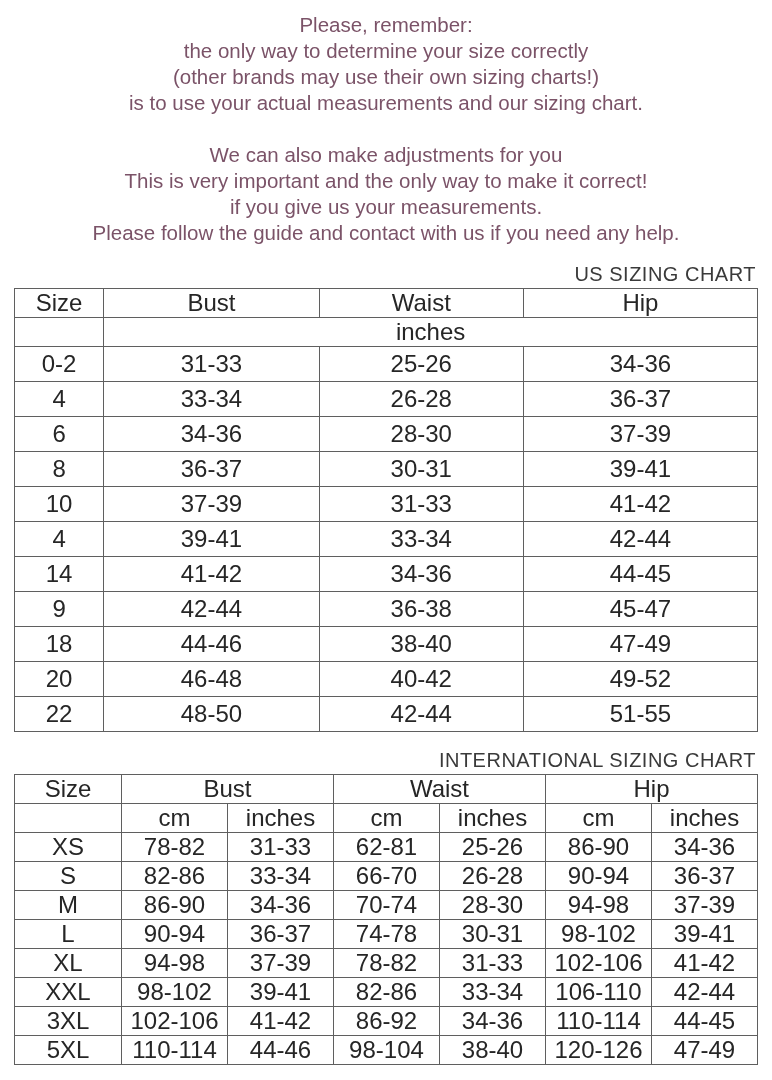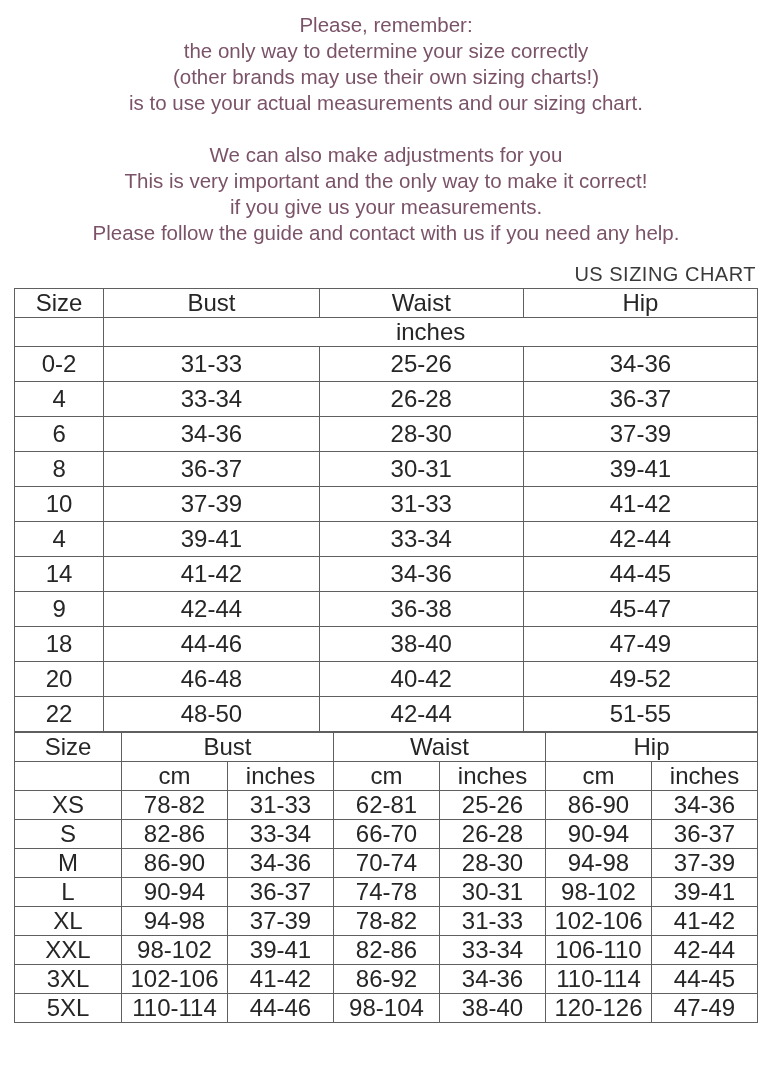--- a/index.html
+++ b/index.html
@@ -157,20 +157,21 @@
         </tr>
         <tr>
           <td>22</td>
           <td>48-50</td>
           <td>42-44</td>
           <td>51-55</td>
         </tr>
       </tbody>
   </table>
 
+  <h2 class="chart-title" style="color: rgb(58, 58, 58);">INTERNATIONAL SIZING CHART</h2>
 
   <table class="sizing intl-table" style="color: rgb(38, 38, 38);">
     <colgroup>
       <col style="width:14.4%">
       <col>
         <col>
         <col>
         <col>
         <col>
         <col>

